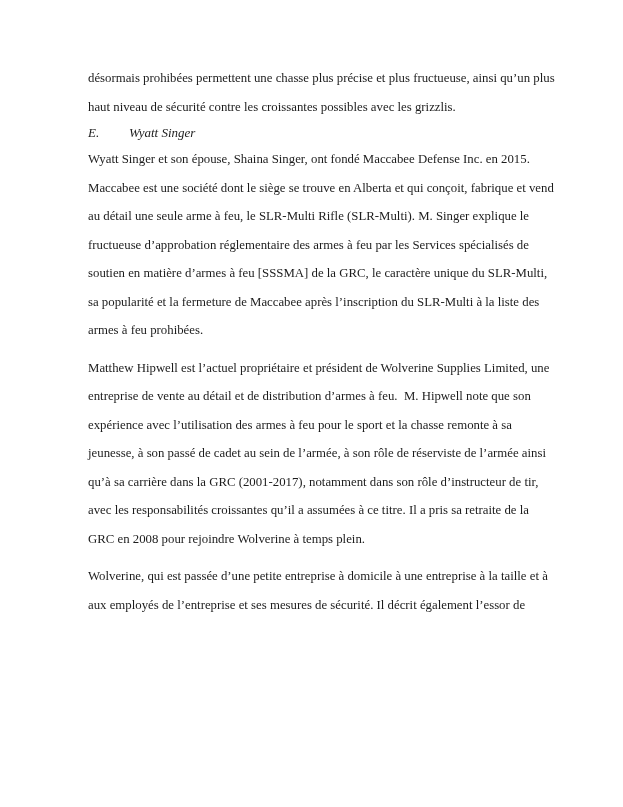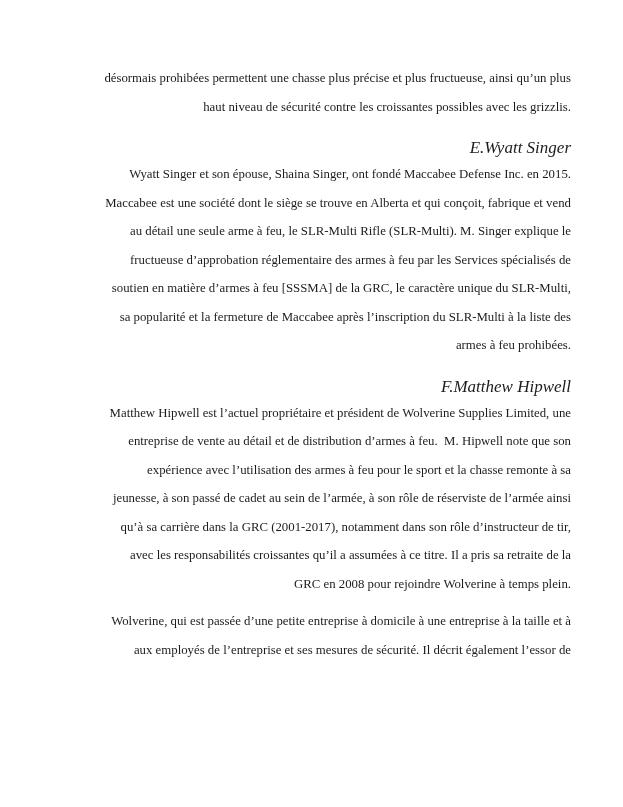--- a/index.html
+++ b/index.html
@@ -11,39 +11,37 @@
     position: relative;
     width: 623px;
     height: 807px;
     background: #ffffff;
     overflow: hidden;
     font-family: "Liberation Serif", "DejaVu Serif", serif;
     color: #1c1c1c;
   }
   .content {
     position: absolute;
-    left: 71px;
+    left: 88px;
     top: 64px;
     width: 500px;
-    text-align: right;
   }
   .para { margin: 0; padding: 0; }
   .para + .para { margin-top: 9px; }
   .line {
     white-space: pre;
     font-size: 12.8px;
     line-height: 28.5px;
     height: 28.5px;
   }
   .heading {
     font-style: italic;
-    font-size: 17px;
+    font-size: 13px;
     line-height: 24px;
     height: 24px;
-    margin-top: 15px;
     white-space: pre;
   }
   .heading .hlabel {
     display: inline-block;
     width: 41px;
     font-style: italic;
   }
 </style>
 </head>
 <body>
@@ -57,21 +55,20 @@
       <div class="heading"><span class="hlabel">E.</span><span class="htitle">Wyatt Singer</span></div>
       <div class="para">
         <div class="line">Wyatt Singer et son épouse, Shaina Singer, ont fondé Maccabee Defense Inc. en 2015.</div>
         <div class="line">Maccabee est une société dont le siège se trouve en Alberta et qui conçoit, fabrique et vend</div>
         <div class="line">au détail une seule arme à feu, le SLR-Multi Rifle (SLR-Multi). M. Singer explique le</div>
         <div class="line">fructueuse d’approbation réglementaire des armes à feu par les Services spécialisés de</div>
         <div class="line">soutien en matière d’armes à feu [SSSMA] de la GRC, le caractère unique du SLR-Multi,</div>
         <div class="line">sa popularité et la fermeture de Maccabee après l’inscription du SLR-Multi à la liste des</div>
         <div class="line">armes à feu prohibées.</div>
       </div>
-      <div class="heading"><span class="hlabel">F.</span><span class="htitle">Matthew Hipwell</span></div>
       <div class="para">
         <div class="line">Matthew Hipwell est l’actuel propriétaire et président de Wolverine Supplies Limited, une</div>
         <div class="line">entreprise de vente au détail et de distribution d’armes à feu.  M. Hipwell note que son</div>
         <div class="line">expérience avec l’utilisation des armes à feu pour le sport et la chasse remonte à sa</div>
         <div class="line">jeunesse, à son passé de cadet au sein de l’armée, à son rôle de réserviste de l’armée ainsi</div>
         <div class="line">qu’à sa carrière dans la GRC (2001-2017), notamment dans son rôle d’instructeur de tir,</div>
         <div class="line">avec les responsabilités croissantes qu’il a assumées à ce titre. Il a pris sa retraite de la</div>
         <div class="line">GRC en 2008 pour rejoindre Wolverine à temps plein.</div>
       </div>
       <div class="para">

